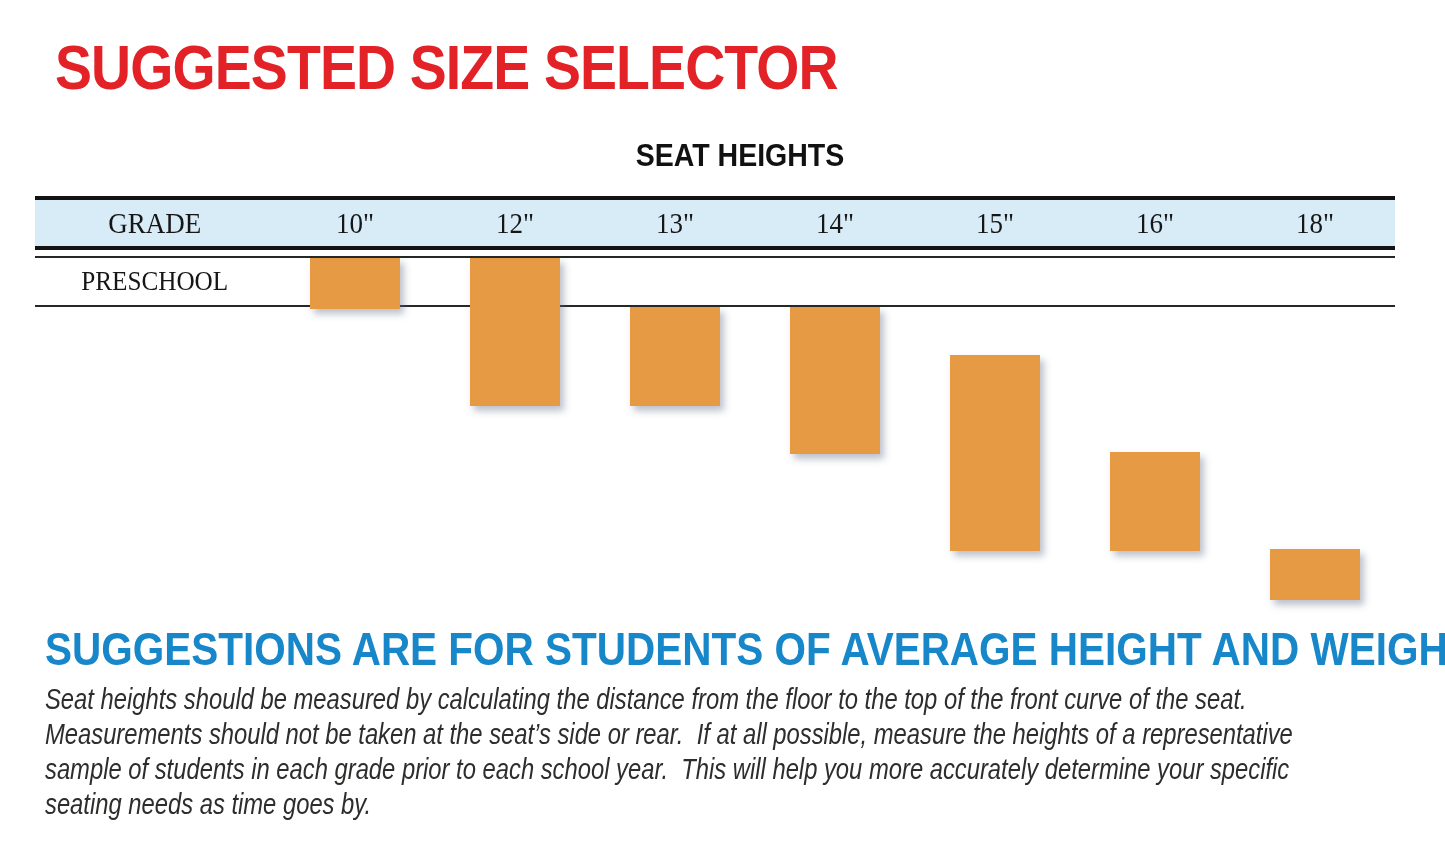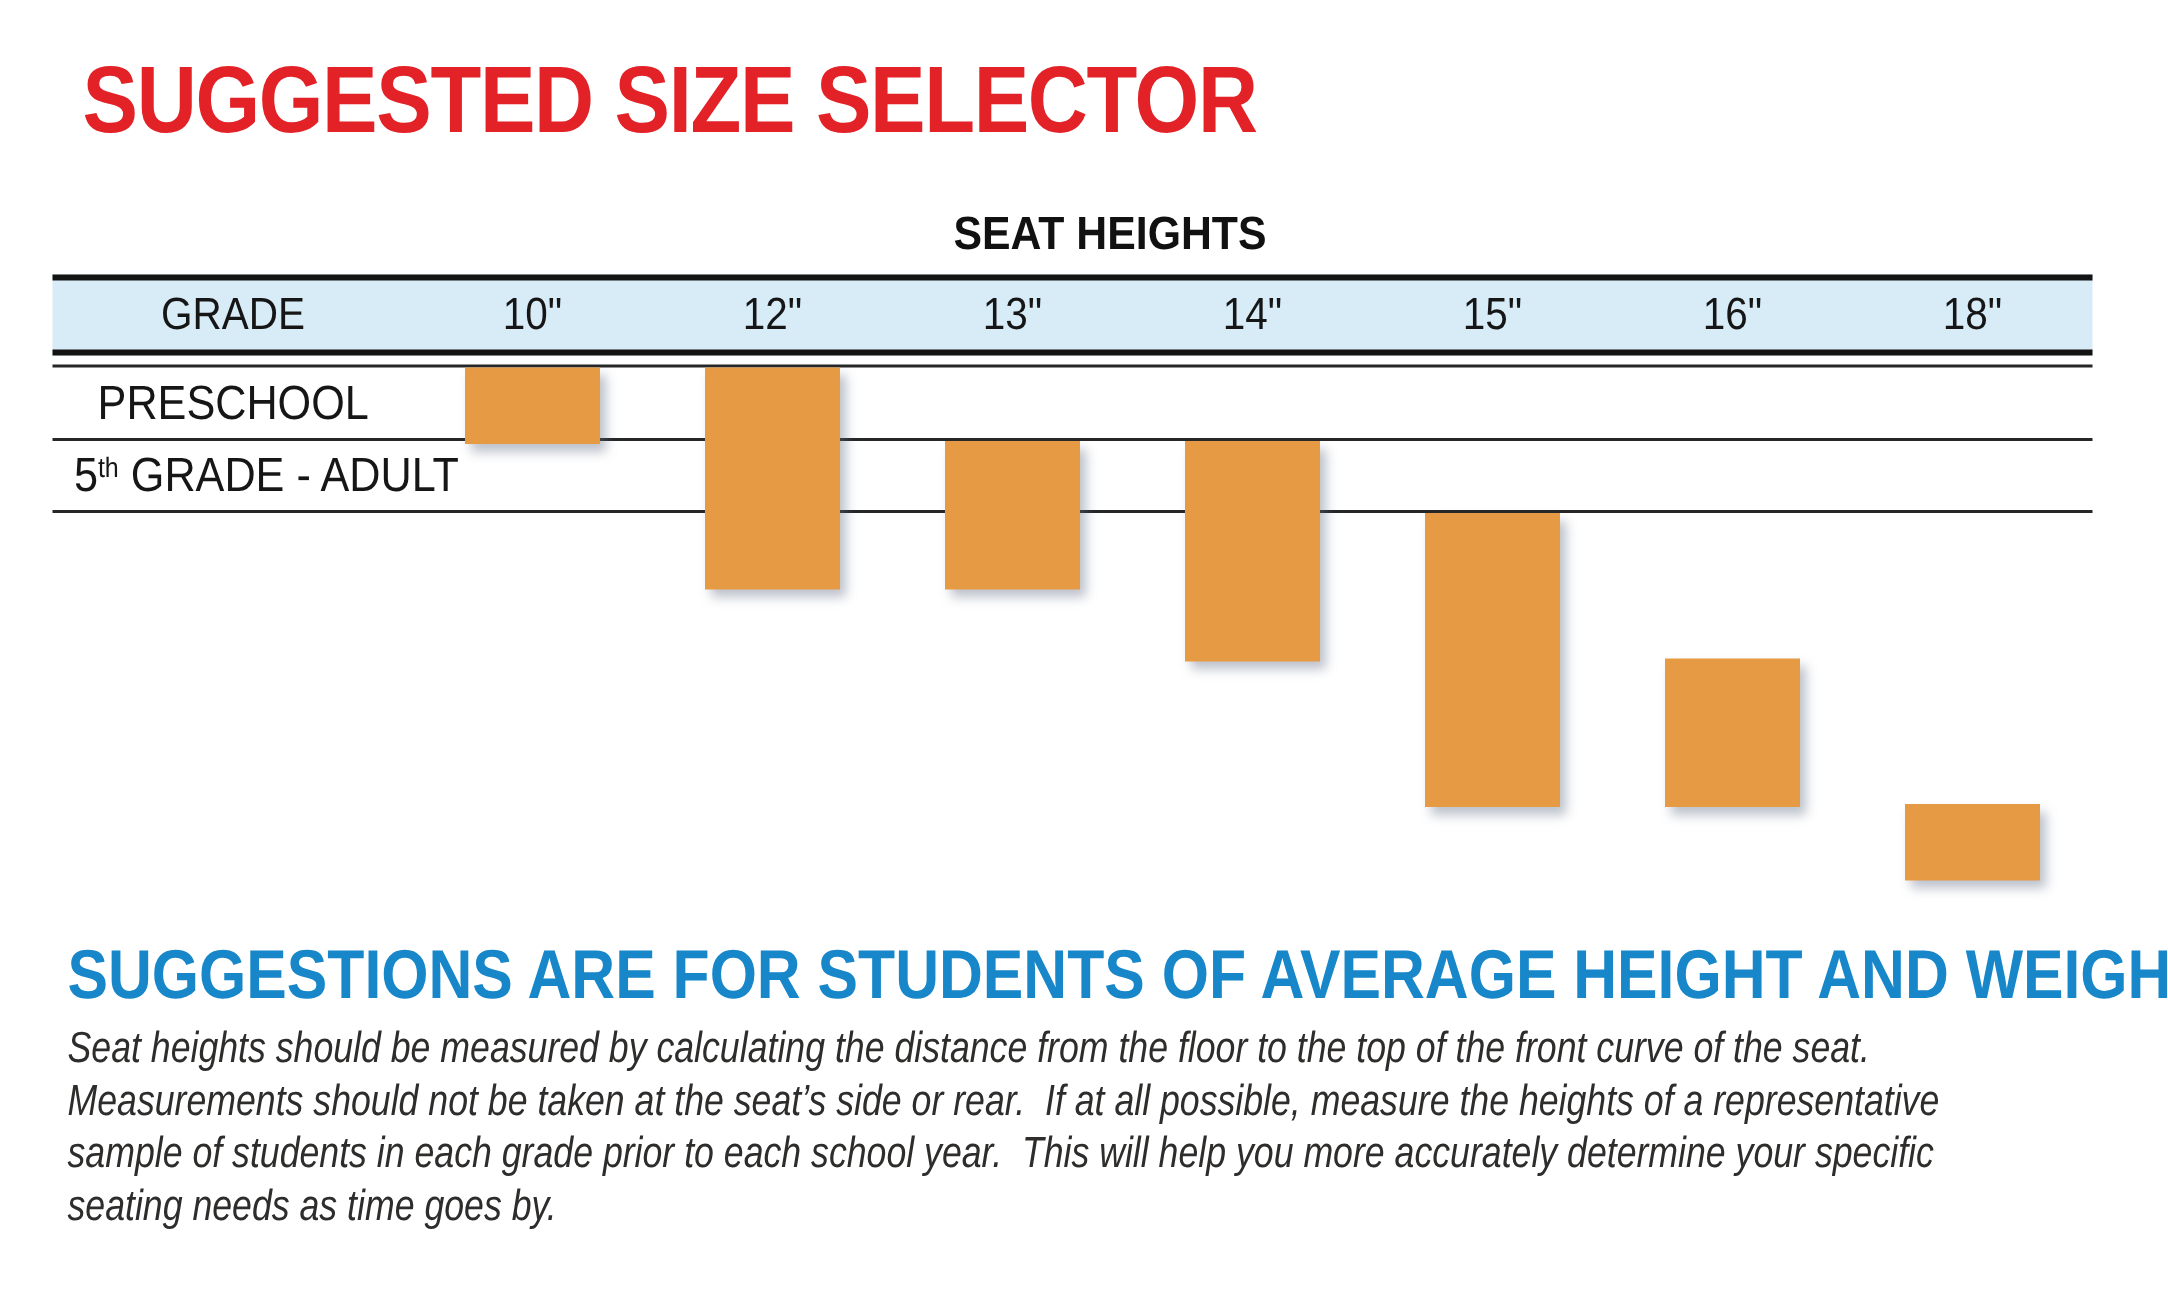--- a/index.html
+++ b/index.html
@@ -48,22 +48,23 @@
     font-weight: 600;
     letter-spacing: 0px;
     color: #111111;
     transform: scaleX(0.92);
     white-space: nowrap;
   }
   
   .size-table {
     position: absolute;
     left: 35px;
-    top: 183px;
+    top: 196px;
     width: 1360px;
+    font-family: Liberation Serif, serif;
   }
   .thead {
     display: grid;
     grid-template-columns: 240px repeat(7, 1fr);
     align-items: center;
     height: 46px;
     background: var(--band, #D8ECF8);
     border-top: 4px solid #131313;
     border-bottom: 4px solid #131313;
   }
@@ -81,21 +82,21 @@
   .trow {
     display: grid;
     grid-template-columns: 240px 1fr;
     align-items: center;
     height: 48.5px;
     box-sizing: border-box;
     border-bottom: 2px solid #272727;
   }
   .rlabel {
     text-align: center;
-    font-size: 32px;
+    font-size: 28px;
     color: #161616;
   }
   .rlabel .sup {
     font-size: 58%;
     position: relative;
     top: -0.48em;
   }
   .bar {
     position: absolute;
     width: 90px;
@@ -149,24 +150,20 @@
         <div class="hcell"><span class="cond">14"</span></div>
         <div class="hcell"><span class="cond">15"</span></div>
         <div class="hcell"><span class="cond">16"</span></div>
         <div class="hcell"><span class="cond">18"</span></div>
       </div>
     <div class="tbody" id="tbody">
         <div class="trow">
           <div class="rlabel"><span class="cond">PRESCHOOL</span></div>
           <div></div>
         </div>
-        <div class="trow">
-          <div class="rlabel"><span class="cond">5<span class="sup">th</span> GRADE - ADULT</span></div>
-          <div></div>
-        </div>
         <div class="bar" style="left: 275px; top: 0px; height: 50.5px;"></div>
         <div class="bar" style="left: 435px; top: 0px; height: 147.5px;"></div>
         <div class="bar" style="left: 595px; top: 48.5px; height: 99px;"></div>
         <div class="bar" style="left: 755px; top: 48.5px; height: 147.5px;"></div>
         <div class="bar" style="left: 915px; top: 97px; height: 196px;"></div>
         <div class="bar" style="left: 1075px; top: 194px; height: 99px;"></div>
         <div class="bar" style="left: 1235px; top: 291px; height: 50.5px;"></div>
       </div>
   </div>
 

